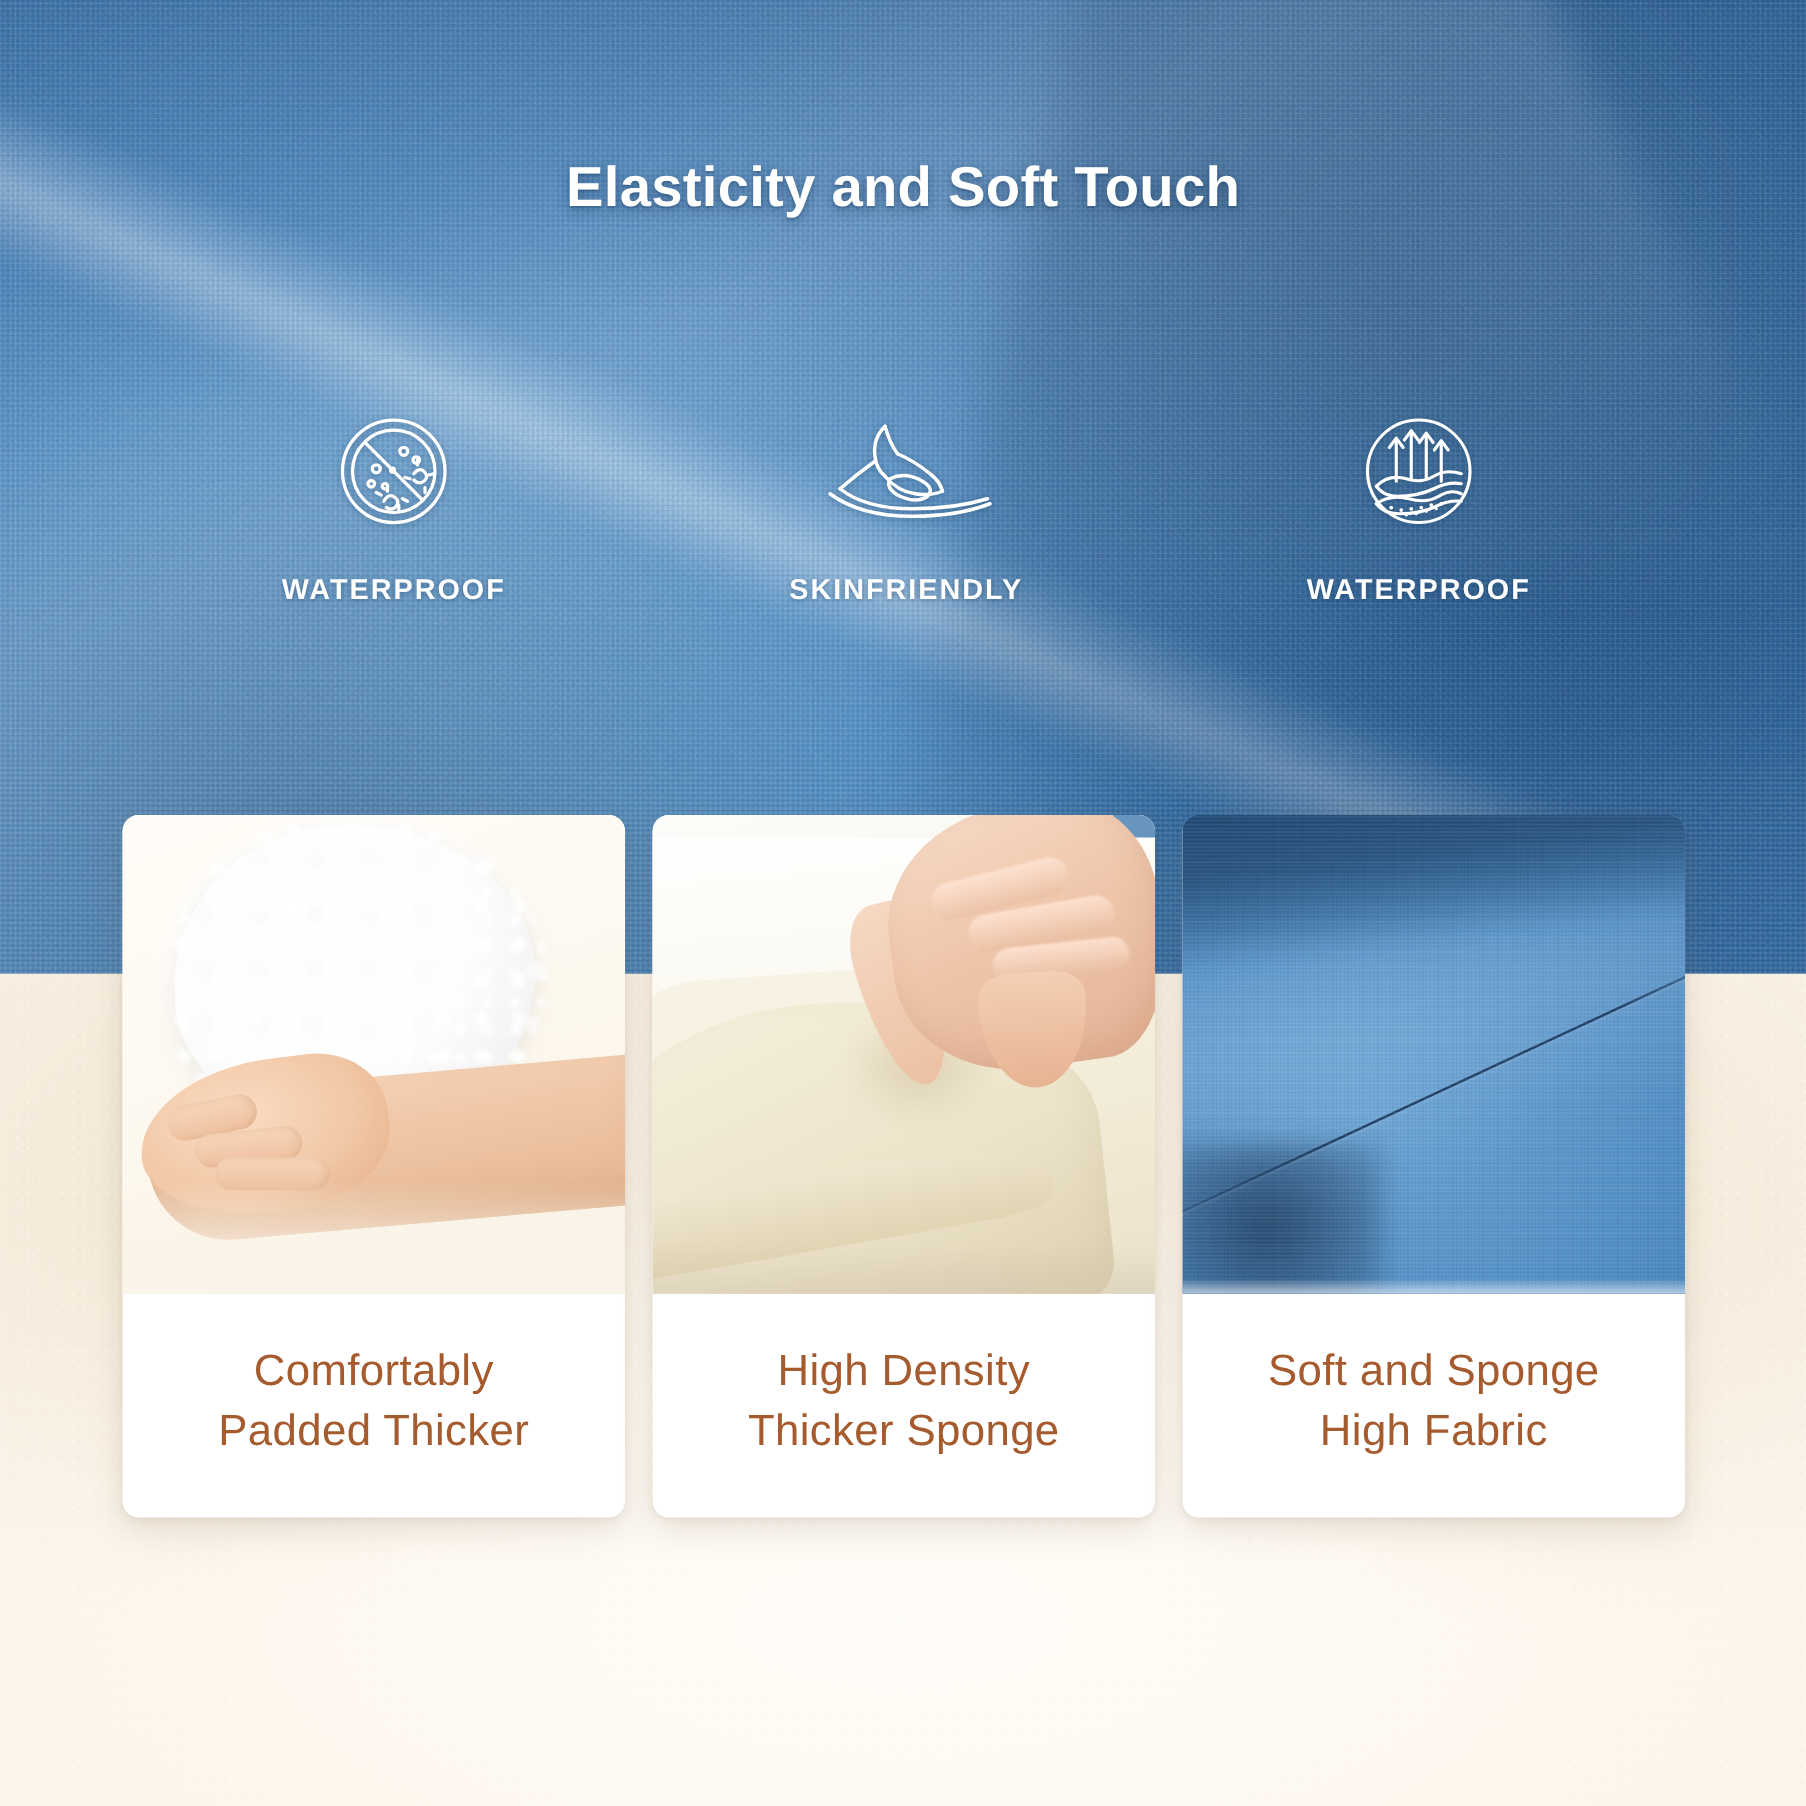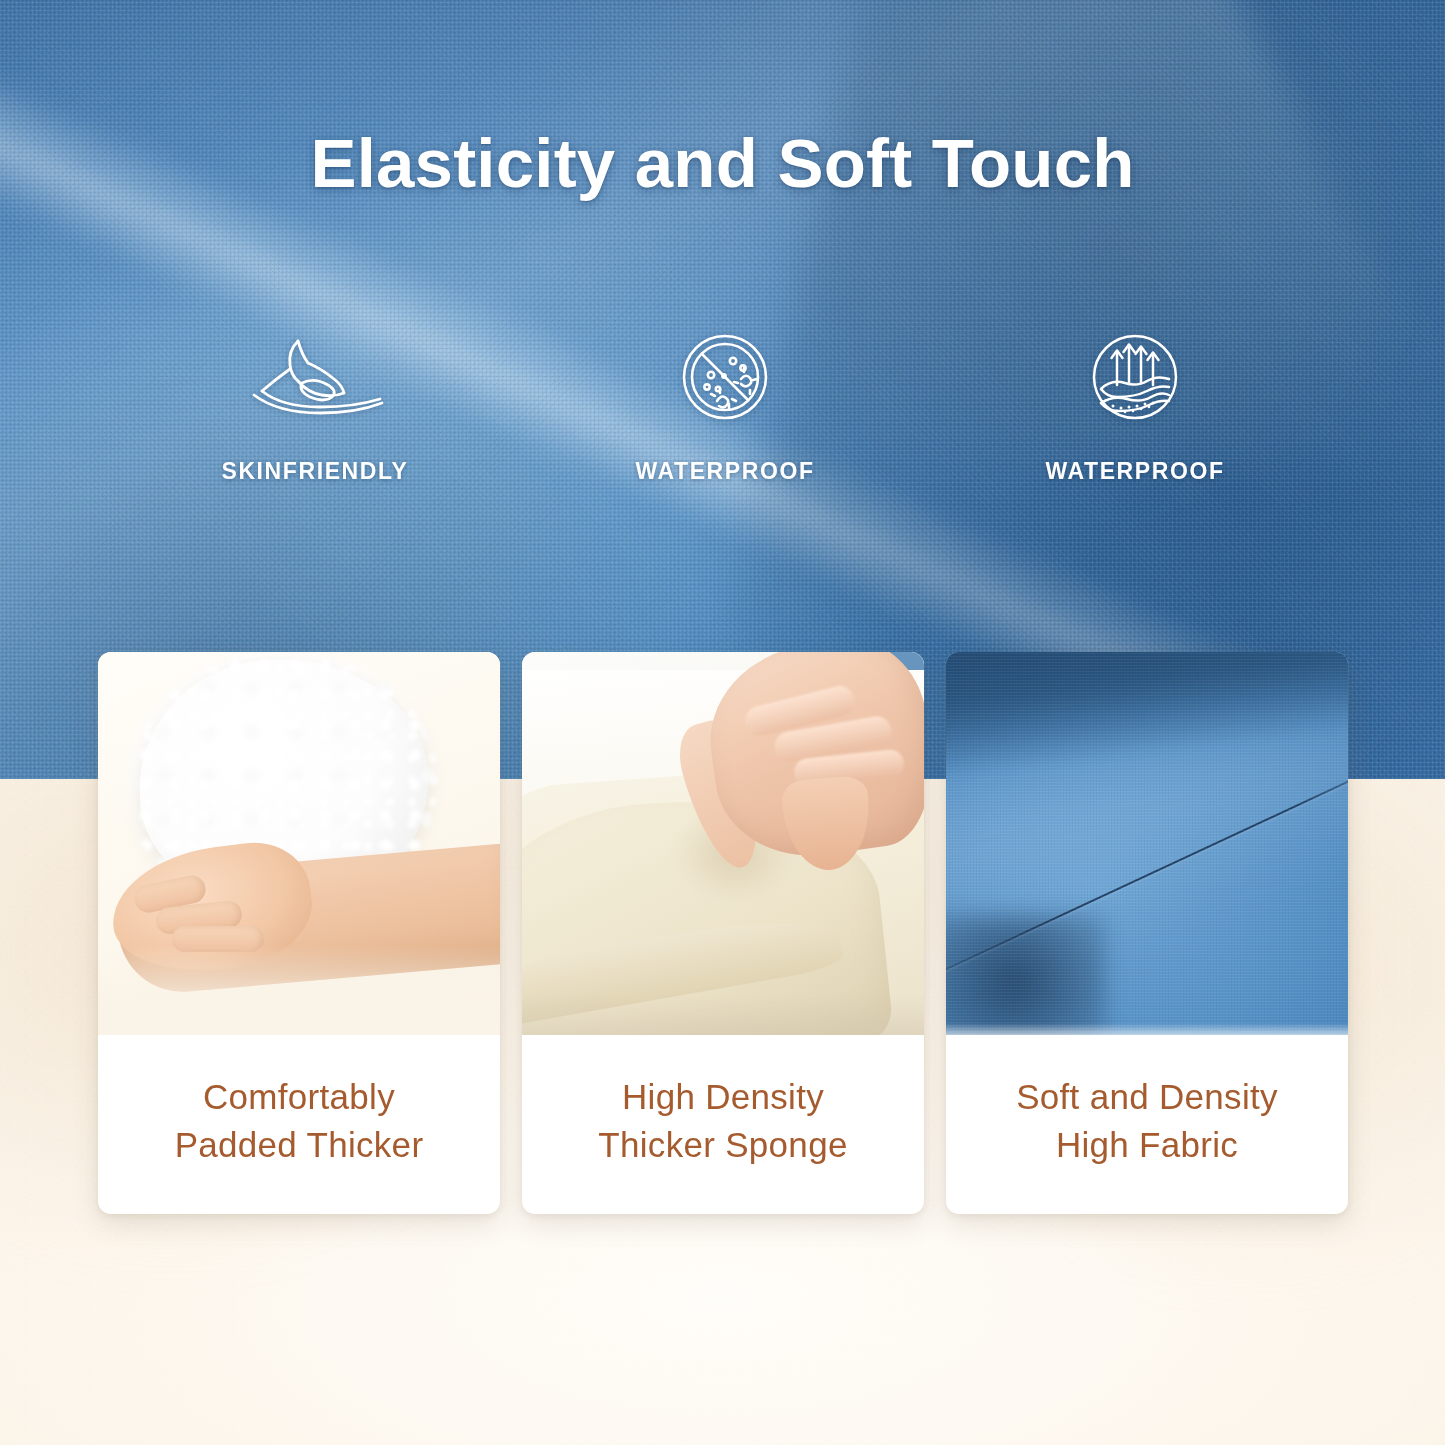--- a/index.html
+++ b/index.html
@@ -141,21 +141,21 @@
     background-size: 5px 5px, 7px 7px;
     background-position: 0 0, 3px 2px;
   }
 
   
   #title {
     position: absolute;
     left: 0; top: 124px;
     width: 1445px;
     text-align: center;
-    font-size: 69px;
+    font-size: 45px;
     font-weight: 700;
     color: #ffffff;
     letter-spacing: 0.2px;
     text-shadow: 0 2px 10px rgba(14,46,82,0.40), 0 1px 2px rgba(14,46,82,0.30);
     white-space: nowrap;
   }
 
   
   #features {
     position: absolute;
@@ -506,61 +506,61 @@
     <div class="bottom-warm-right"></div>
     <div class="bottom-grain"></div>
   </div>
 
   <div id="title">Elasticity and Soft Touch</div>
 
   <div id="features">
 
     <div class="feature">
       <div class="feature-icon">
-        <svg width="150" height="108" viewBox="0 0 150 108" fill="none" stroke="#ffffff" stroke-width="2.8" stroke-linecap="round" stroke-linejoin="round">
-
-          <path d="M58 18 q4 14 10 22"></path>
-
-          <path d="M58 18 q-10 10 -8 24 q1 10 8 16"></path>
-          <path d="M68 40 q14 6 26 16 q8 6 10 14"></path>
-          <path d="M58 58 q10 12 24 14 q12 2 22 -2"></path>
-
-          <path d="M50 46 q-14 10 -28 22"></path>
-
-          <path d="M22 68 q20 16 58 16 q34 0 60 -8"></path>
-          <path d="M14 72 q24 18 66 18 q36 0 62 -10"></path>
-
-          <path d="M62 60 q12 -6 26 2 q10 6 4 12 q-8 6 -22 0 q-12 -6 -8 -14z"></path>
-        </svg>
-      </div>
-      <div class="feature-label">SKINFRIENDLY</div>
-    </div>
-
-    <div class="feature">
-      <div class="feature-icon">
         <svg width="108" height="108" viewBox="0 0 108 108" fill="none" stroke="#ffffff" stroke-width="2.6" stroke-linecap="round" stroke-linejoin="round">
           <circle cx="54" cy="54" r="41"></circle>
           <circle cx="54" cy="54" r="33"></circle>
           <line x1="31" y1="31" x2="77" y2="77"></line>
 
           <circle cx="62" cy="38" r="3.2"></circle>
           <circle cx="72" cy="45" r="2.6"></circle>
           <circle cx="40" cy="52" r="3.2"></circle>
           <circle cx="36" cy="64" r="2.6"></circle>
           <circle cx="47" cy="66" r="2.2"></circle>
           <circle cx="53" cy="53" r="1.6"></circle>
 
           <path d="M46 78 q4 -7 9 -3 q4 3 1 7 q-3 4 -8 1"></path>
           <path d="M49 70 v-4 M58 81 v4 M44 73 l-4 -2 M61 76 l4 2"></path>
 
           <path d="M70 56 q5 -6 9 -1 q3 4 -1 7 q-4 3 -8 -1"></path>
           <path d="M73 49 v-4 M79 67 v4 M67 60 l-4 -1 M82 57 l4 -1"></path>
         </svg>
       </div>
       <div class="feature-label">WATERPROOF</div>
+    </div>
+
+    <div class="feature">
+      <div class="feature-icon">
+        <svg width="150" height="108" viewBox="0 0 150 108" fill="none" stroke="#ffffff" stroke-width="2.8" stroke-linecap="round" stroke-linejoin="round">
+
+          <path d="M58 18 q4 14 10 22"></path>
+
+          <path d="M58 18 q-10 10 -8 24 q1 10 8 16"></path>
+          <path d="M68 40 q14 6 26 16 q8 6 10 14"></path>
+          <path d="M58 58 q10 12 24 14 q12 2 22 -2"></path>
+
+          <path d="M50 46 q-14 10 -28 22"></path>
+
+          <path d="M22 68 q20 16 58 16 q34 0 60 -8"></path>
+          <path d="M14 72 q24 18 66 18 q36 0 62 -10"></path>
+
+          <path d="M62 60 q12 -6 26 2 q10 6 4 12 q-8 6 -22 0 q-12 -6 -8 -14z"></path>
+        </svg>
+      </div>
+      <div class="feature-label">SKINFRIENDLY</div>
     </div>
 
     <div class="feature">
       <div class="feature-icon">
         <svg width="108" height="108" viewBox="0 0 108 108" fill="none" stroke="#ffffff" stroke-width="2.5" stroke-linecap="round" stroke-linejoin="round">
           <circle cx="54" cy="54" r="41"></circle>
 
           <path d="M36 62 L36 28"></path>
             <path d="M30.5 35 L36 27.5 L41.5 35"></path>
           <path d="M48 60 L48 22"></path>
@@ -640,20 +640,20 @@
       <div class="card-photo ph3">
         <div class="cloth"></div>
         <div class="sheen"></div>
         <div class="dark-top"></div>
         <div class="dark-corner"></div>
         <div class="seam"></div>
         <div class="weave"></div>
         <div class="photo-fade"></div>
       </div>
       <div class="card-caption">
-        <div class="cap-line">Soft and Density</div>
+        <div class="cap-line">Soft and Sponge</div>
         <div class="cap-line">High Fabric</div>
       </div>
     </div>
 
   </div>
 
 </div>
 
 </body></html>

